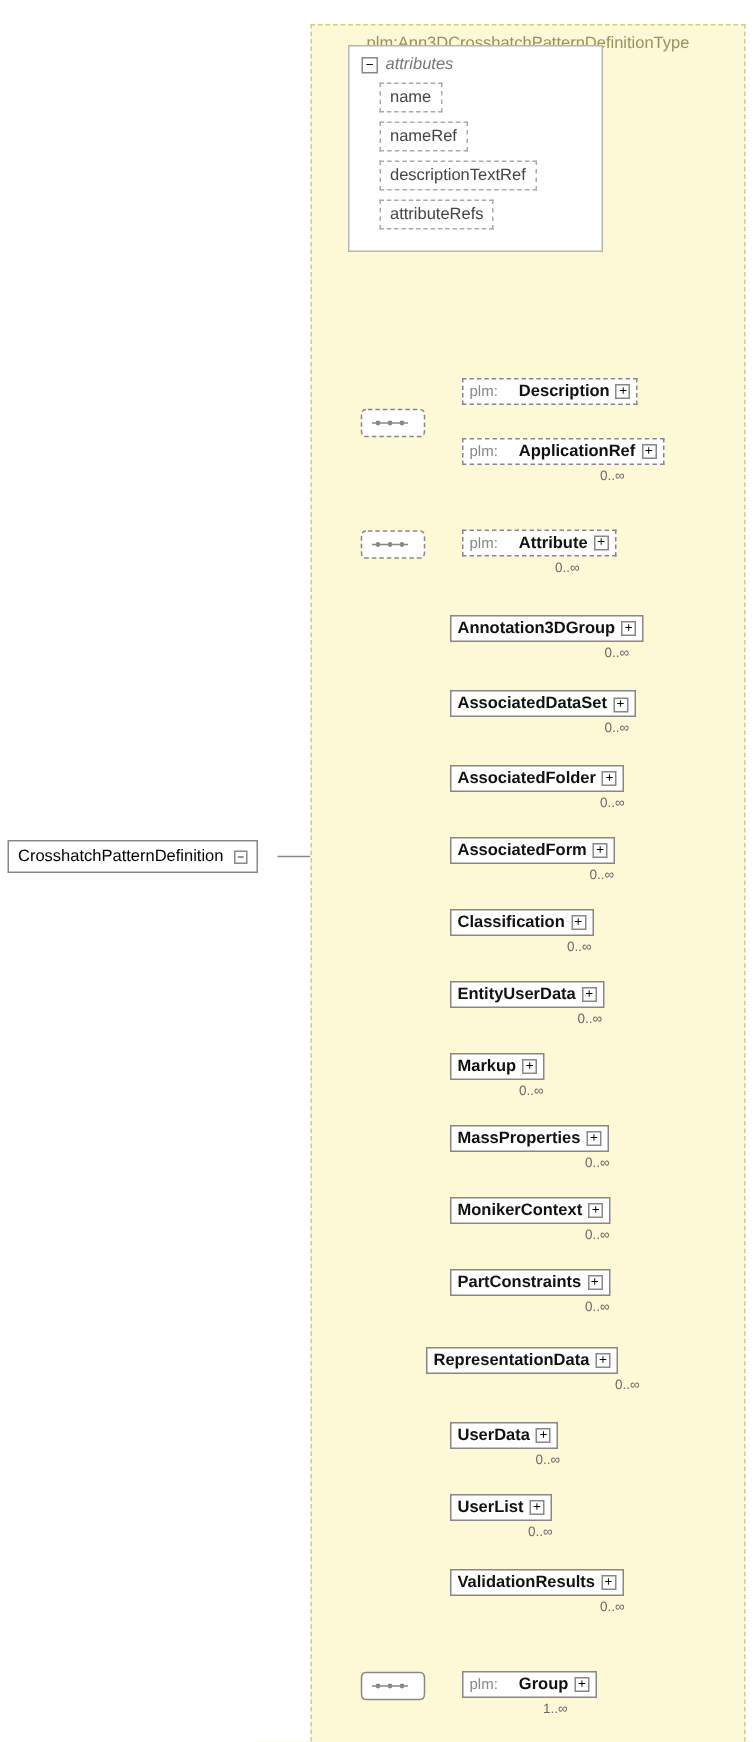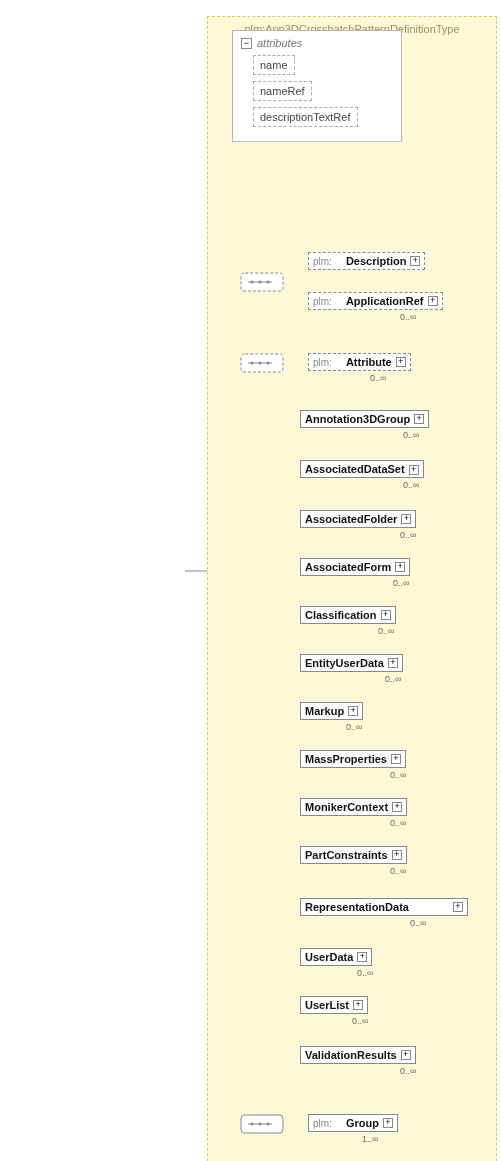--- a/index.html
+++ b/index.html
@@ -200,33 +200,38 @@
     <path d="M 286 908 L 300 908" stroke="#999" fill="none" stroke-dasharray="2 2"></path>
     <path d="M 286 958 L 300 958" stroke="#999" fill="none" stroke-dasharray="2 2"></path>
     <path d="M 286 1006 L 300 1006" stroke="#999" fill="none" stroke-dasharray="2 2"></path>
     <path d="M 286 1056 L 300 1056" stroke="#999" fill="none" stroke-dasharray="2 2"></path>
 
     <path d="M 222 1124 L 240 1124" stroke="#888" fill="none"></path>
 
     <path d="M 284 1124 L 308 1124" stroke="#888" fill="none"></path>
   </svg>
 
+  <div class="root-box">
+    <span>CrosshatchPatternDefinition</span>
+    <span class="expand">−</span>
+  </div>
 
   <div class="type-box">
     <div class="type-title">plm:Ann3DCrosshatchPatternDefinitionType</div>
   </div>
 
   <div class="attr-panel">
     <div class="attr-head">
       <span class="minus">−</span>
       <span class="it">attributes</span>
     </div>
     <div class="attr-item"><span class="chip">name</span></div>
     <div class="attr-item"><span class="chip">nameRef</span></div>
     <div class="attr-item"><span class="chip">descriptionTextRef</span></div>
+    <div class="attr-item"><span class="chip">attributeRefs</span></div>
   </div>
 
   <div class="compositor comp-dashed" style="left:240px; top:271px;">
     <svg>
         <g>
       <path class="outline" d="M4 2 Q1 2 1 6 L1 16 Q1 20 4 20 L40 20 Q43 20 43 16 L43 6 Q43 2 40 2 Z" fill="#fff" stroke="#888"></path>
       <circle cx="12" cy="11" r="1.6" fill="#888"></circle>
           <circle cx="20" cy="11" r="1.6" fill="#888"></circle>
           <circle cx="28" cy="11" r="1.6" fill="#888"></circle>
       <line x1="8" y1="11" x2="32" y2="11" stroke="#888"></line>
@@ -318,21 +323,21 @@
     <span class="plus">+</span>
   </div>
   <div class="card" style="left:390px; top:818px;">0..∞</div>
 
   <div class="node solid" style="left:300px; top:846px;">
     <span class="lbl">PartConstraints</span>
     <span class="plus">+</span>
   </div>
   <div class="card" style="left:390px; top:866px;">0..∞</div>
 
-  <div class="node solid" style="left:300px; top:898px;gap:40px;">
+  <div class="node solid" style="left:284px; top:898px;">
     <span class="lbl">RepresentationData</span>
     <span class="plus">+</span>
   </div>
   <div class="card" style="left:410px; top:918px;">0..∞</div>
 
   <div class="node solid" style="left:300px; top:948px;">
     <span class="lbl">UserData</span>
     <span class="plus">+</span>
   </div>
   <div class="card" style="left:357px; top:968px;">0..∞</div>

